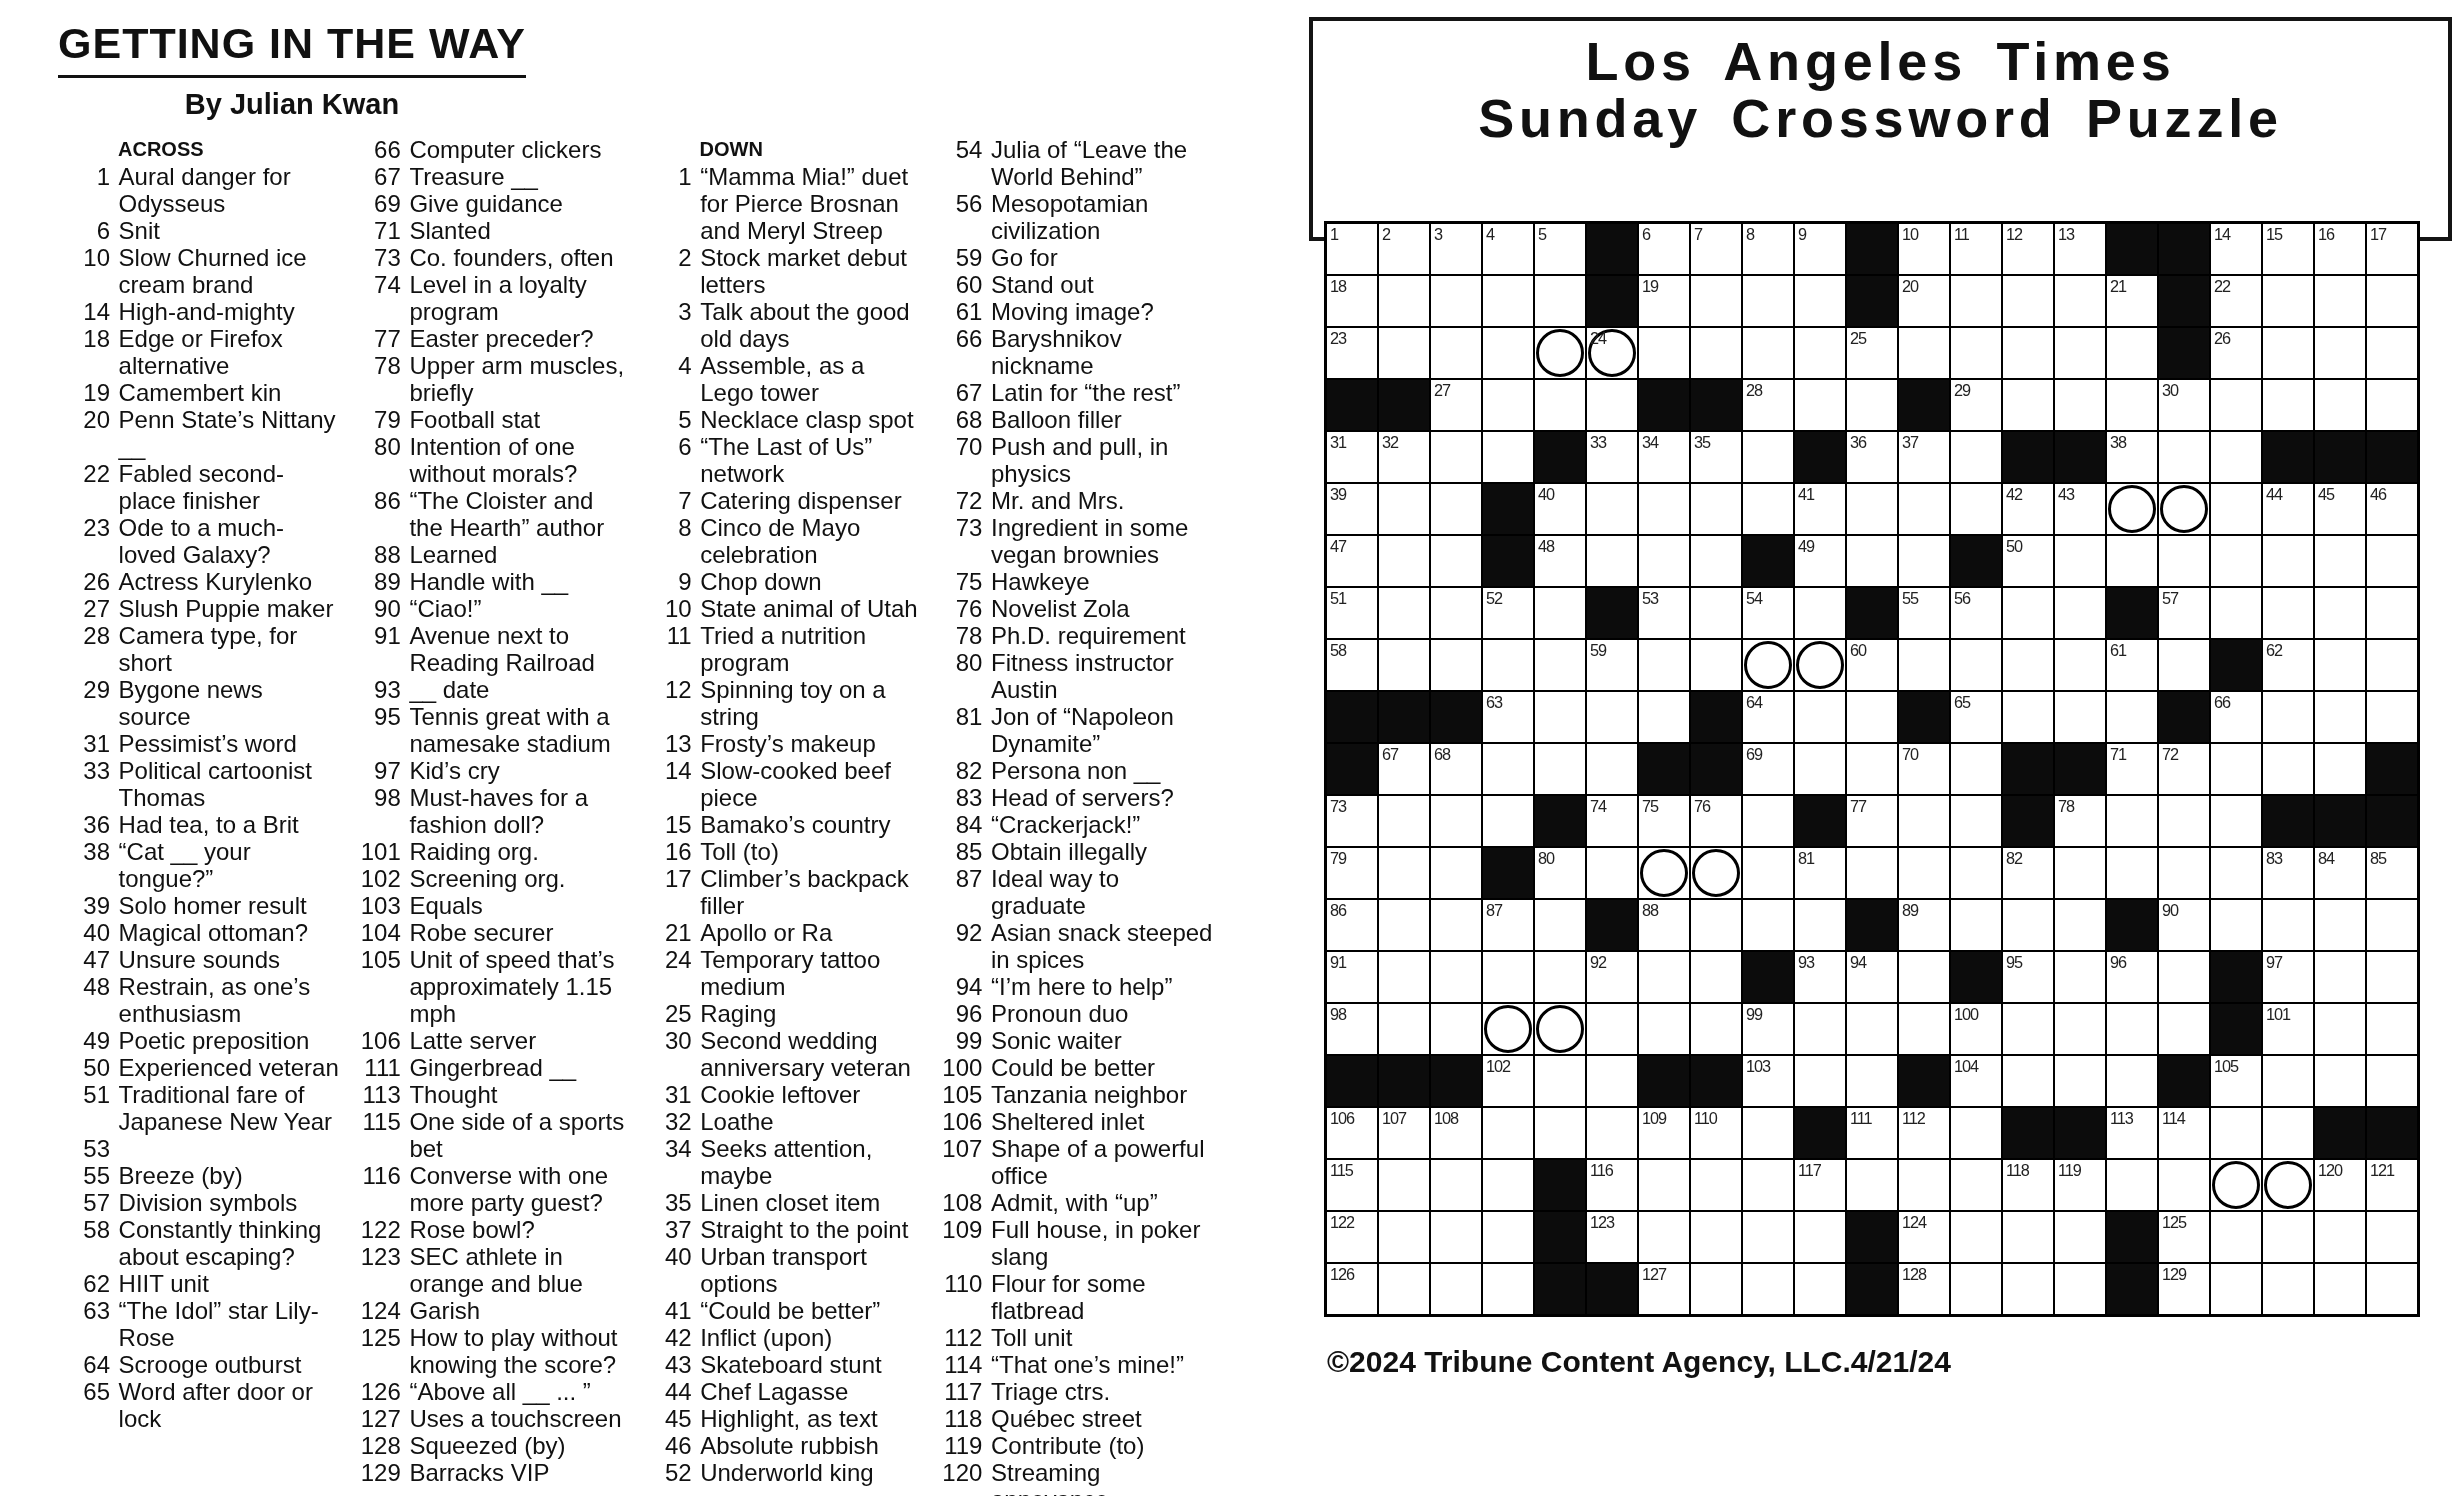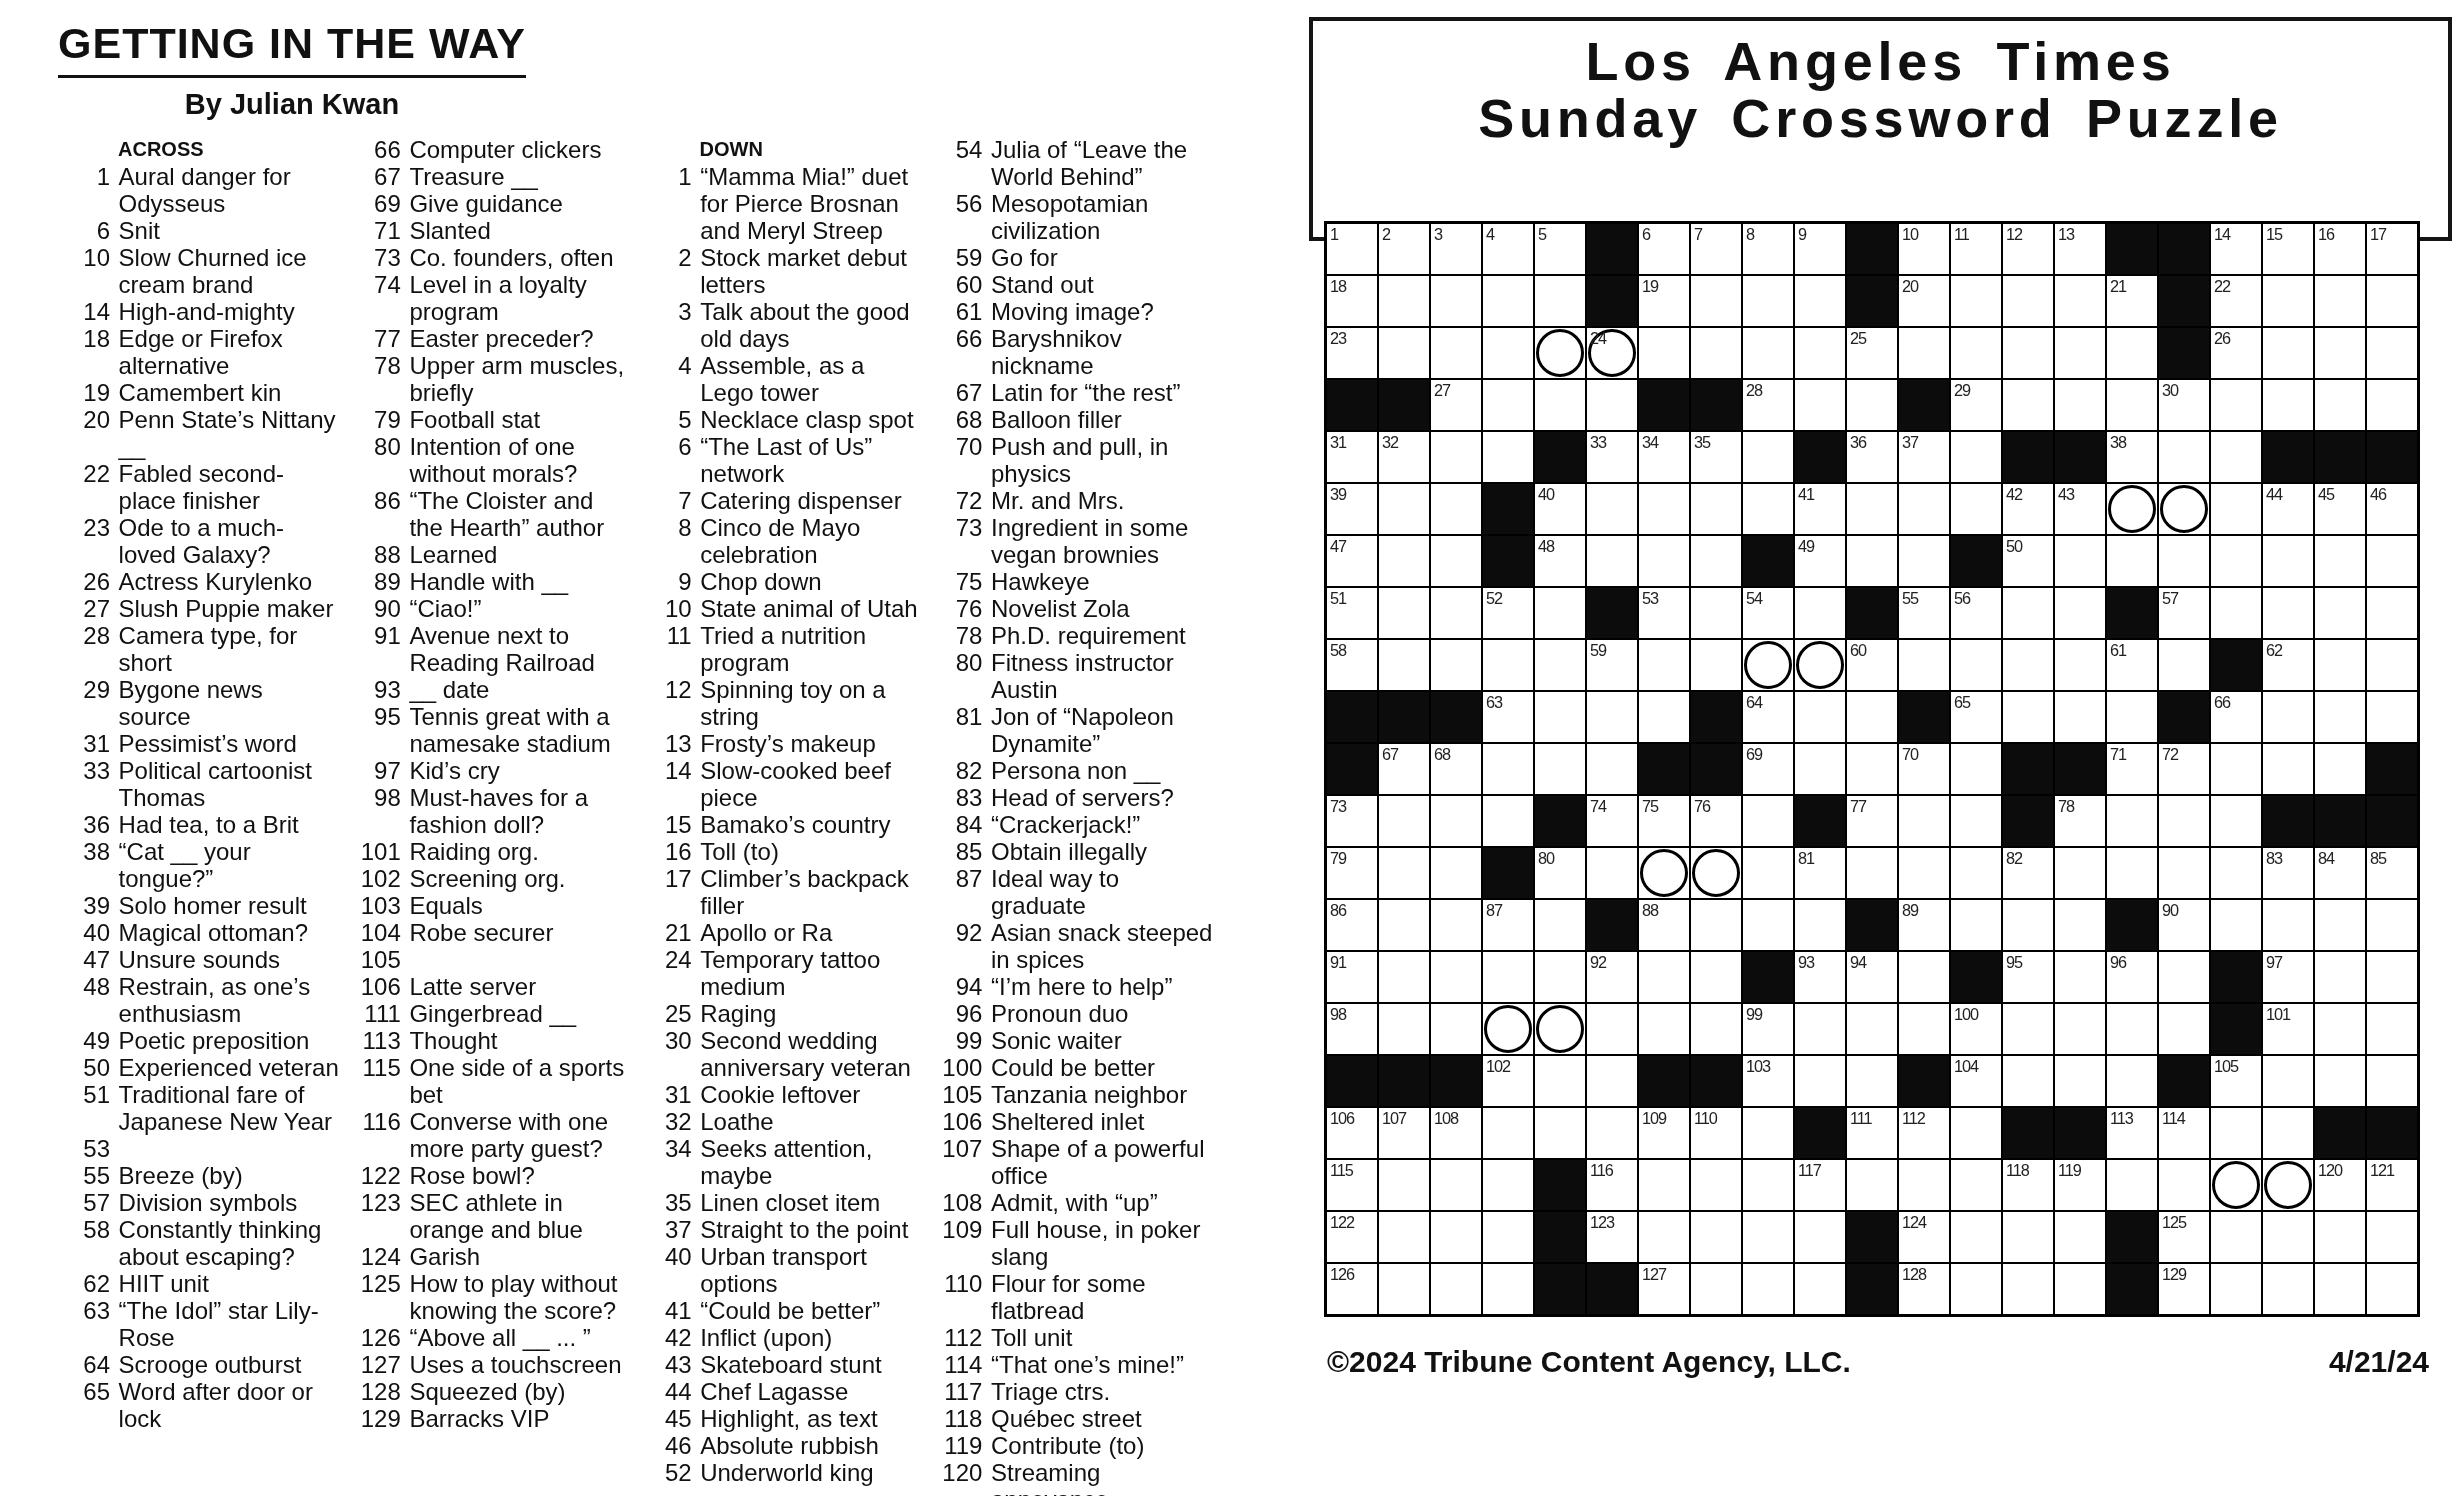--- a/index.html
+++ b/index.html
@@ -36,21 +36,21 @@
   }
   .cell{position:relative;box-sizing:border-box;border:1px solid #000;background:#fff;}
   .cell.black{background:#0c0c0c;}
   .cnum{
     position:absolute;top:0;left:2.9px;font-size:16.3px;line-height:20px;
     letter-spacing:-1px;color:#222;
   }
   .circle{position:absolute;inset:1px;border:3.8px solid #000;border-radius:50%;}
   .footer{
     position:absolute;left:1327px;top:1343px;width:1102px;
-    display:flex;justify-content:space-between;align-items:flex-start;
+    display:flex;align-items:flex-start;
     font-size:30px;font-weight:bold;line-height:37px;
   }
 </style>
 </head>
 <body>
 
 <div class="left-pane">
   <div class="title-wrap">
     <h1 class="puzzle-title">GETTING IN THE WAY</h1>
     <div class="puzzle-byline">By Julian Kwan</div>
@@ -274,20 +274,21 @@
         <div class="clue">
           <span class="num">103</span>
           <span class="txt">Equals</span>
         </div>
         <div class="clue">
           <span class="num">104</span>
           <span class="txt">Robe securer</span>
         </div>
         <div class="clue">
           <span class="num">105</span>
+          <span class="txt">Unit of speed that’s approximately 1.15 mph</span>
         </div>
         <div class="clue">
           <span class="num">106</span>
           <span class="txt">Latte server</span>
         </div>
         <div class="clue">
           <span class="num">111</span>
           <span class="txt">Gingerbread __</span>
         </div>
         <div class="clue">

